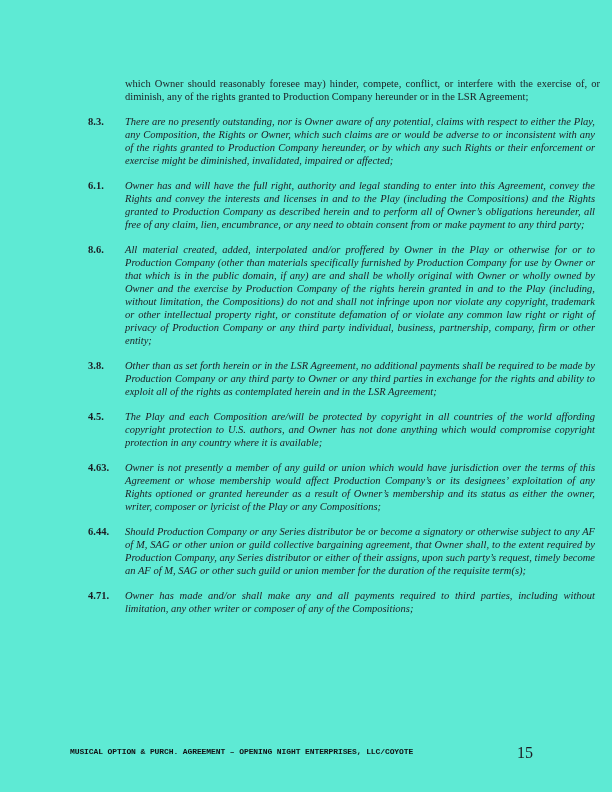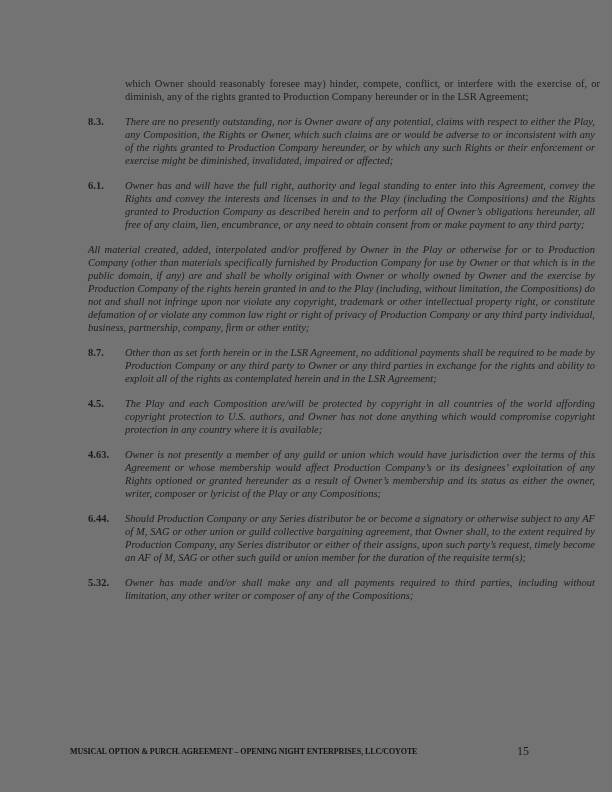--- a/index.html
+++ b/index.html
@@ -4,21 +4,21 @@
 <style>
   html, body {
     margin: 0;
     padding: 0;
     background: #ffffff;
   }
   .doc-page {
     position: relative;
     width: 612px;
     height: 792px;
-    background: #737373;
+    background: #5eead4;
     overflow: hidden;
     font-family: "Liberation Serif", serif;
     color: #1c1c22;
   }
   .content {
     position: absolute;
     left: 88px;
     top: 77px;
     width: 512px;
     font-size: 10.5px;
@@ -40,33 +40,33 @@
   .clause-text {
     flex: 1;
     text-align: justify;
     font-style: italic;
   }
   .footer-line {
     position: absolute;
     left: 70px;
     top: 747px;
     width: 460px;
-    font-family: Liberation Serif, serif;
+    font-family: Liberation Mono, monospace;
     font-weight: bold;
     font-size: 8px;
     letter-spacing: -0.1px;
     color: #111114;
     white-space: nowrap;
   }
   .page-number {
     position: absolute;
     left: 517px;
     top: 744px;
     font-family: "Liberation Serif", serif;
-    font-size: 12px;
+    font-size: 16px;
     color: #1c1c22;
   }
 </style>
 </head>
 <body>
 
 <div class="doc-page">
   <div class="content">
 
     <p class="continuation">which Owner should reasonably foresee may) hinder, compete, conflict, or interfere with the exercise of, or diminish, any of the rights granted to Production Company hereunder or in the LSR Agreement;</p>
@@ -76,46 +76,47 @@
       <div class="clause-text">There are no presently outstanding, nor is Owner aware of any potential, claims with respect to either the Play, any Composition, the Rights or Owner, which such claims are or would be adverse to or inconsistent with any of the rights granted to Production Company hereunder, or by which any such Rights or their enforcement or exercise might be diminished, invalidated, impaired or affected;</div>
     </div>
 
     <div class="clause">
       <div class="clause-number">6.1.</div>
       <div class="clause-text">Owner has and will have the full right, authority and legal standing to enter into this Agreement, convey the Rights and convey the interests and licenses in and to the Play (including the Compositions) and the Rights granted to Production Company as described herein and to perform all of Owner’s obligations hereunder, all free of any claim, lien, encumbrance, or any need to obtain consent from or make payment to any third party;</div>
     </div>
 
 
     <div class="clause">
+      <div class="clause-number">8.6.</div>
       <div class="clause-text">All material created, added, interpolated and/or proffered by Owner in the Play or otherwise for or to Production Company (other than materials specifically furnished by Production Company for use by Owner or that which is in the public domain, if any) are and shall be wholly original with Owner or wholly owned by Owner and the exercise by Production Company of the rights herein granted in and to the Play (including, without limitation, the Compositions) do not and shall not infringe upon nor violate any copyright, trademark or other intellectual property right, or constitute defamation of or violate any common law right or right of privacy of Production Company or any third party individual, business, partnership, company, firm or other entity;</div>
     </div>
 
     <div class="clause">
-      <div class="clause-number">8.7.</div>
+      <div class="clause-number">3.8.</div>
       <div class="clause-text">Other than as set forth herein or in the LSR Agreement, no additional payments shall be required to be made by Production Company or any third party to Owner or any third parties in exchange for the rights and ability to exploit all of the rights as contemplated herein and in the LSR Agreement;</div>
     </div>
 
 
     <div class="clause">
       <div class="clause-number">4.5.</div>
       <div class="clause-text">The Play and each Composition are/will be protected by copyright in all countries of the world affording copyright protection to U.S. authors, and Owner has not done anything which would compromise copyright protection in any country where it is available;</div>
     </div>
 
     <div class="clause">
       <div class="clause-number">4.63.</div>
       <div class="clause-text">Owner is not presently a member of any guild or union which would have jurisdiction over the terms of this Agreement or whose membership would affect Production Company’s or its designees’ exploitation of any Rights optioned or granted hereunder as a result of Owner’s membership and its status as either the owner, writer, composer or lyricist of the Play or any Compositions;</div>
     </div>
 
     <div class="clause">
       <div class="clause-number">6.44.</div>
       <div class="clause-text">Should Production Company or any Series distributor be or become a signatory or otherwise subject to any AF of M, SAG or other union or guild collective bargaining agreement, that Owner shall, to the extent required by Production Company, any Series distributor or either of their assigns, upon such party’s request, timely become an AF of M, SAG or other such guild or union member for the duration of the requisite term(s);</div>
     </div>
 
     <div class="clause">
-      <div class="clause-number">5.32.</div>
+      <div class="clause-number">4.71.</div>
       <div class="clause-text">Owner has made and/or shall make any and all payments required to third parties, including without limitation, any other writer or composer of any of the Compositions;</div>
     </div>
 
   </div>
 
   <div class="footer-line">MUSICAL OPTION &amp; PURCH. AGREEMENT – OPENING NIGHT ENTERPRISES, LLC/COYOTE</div>
   <div class="page-number">15</div>
 </div>
 
 </body></html>

